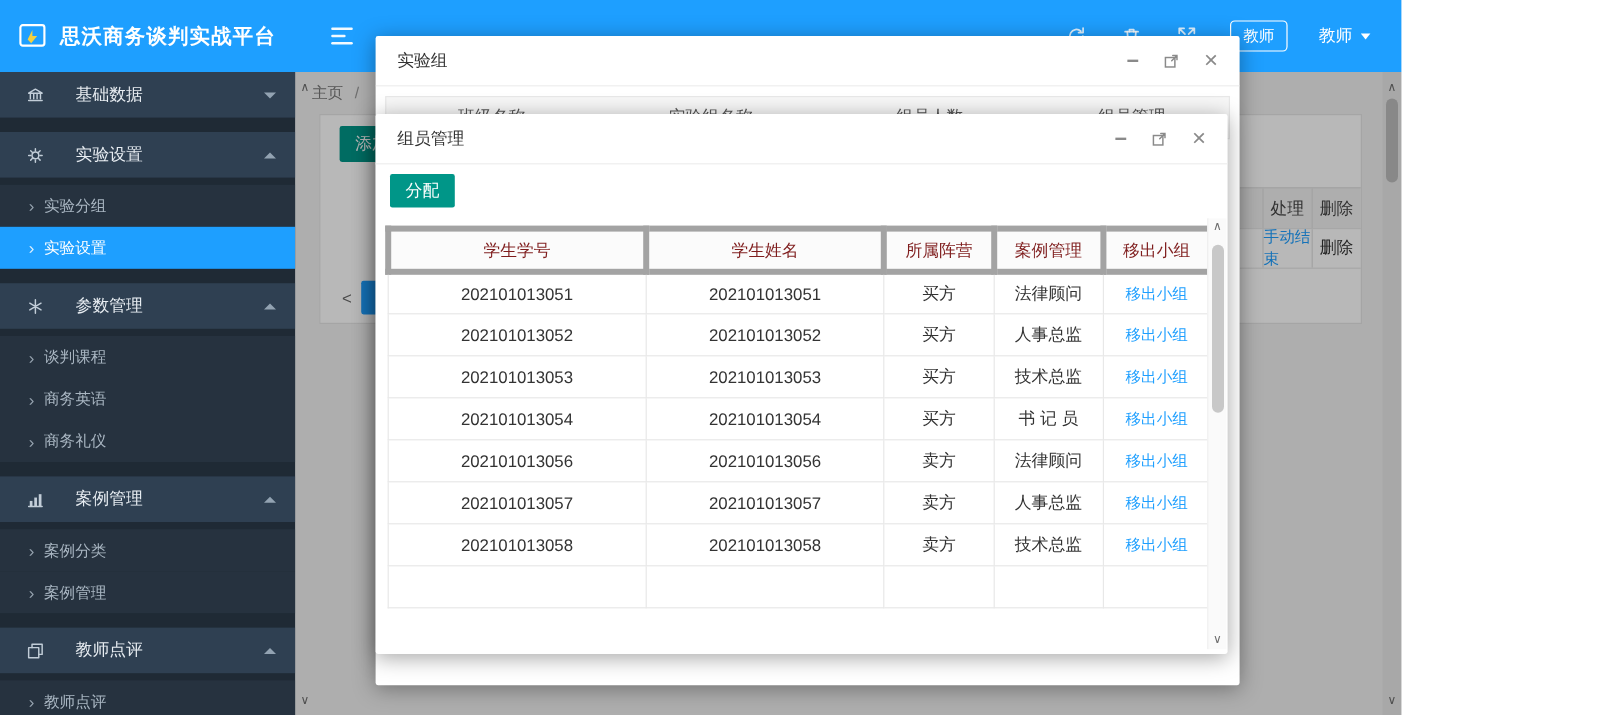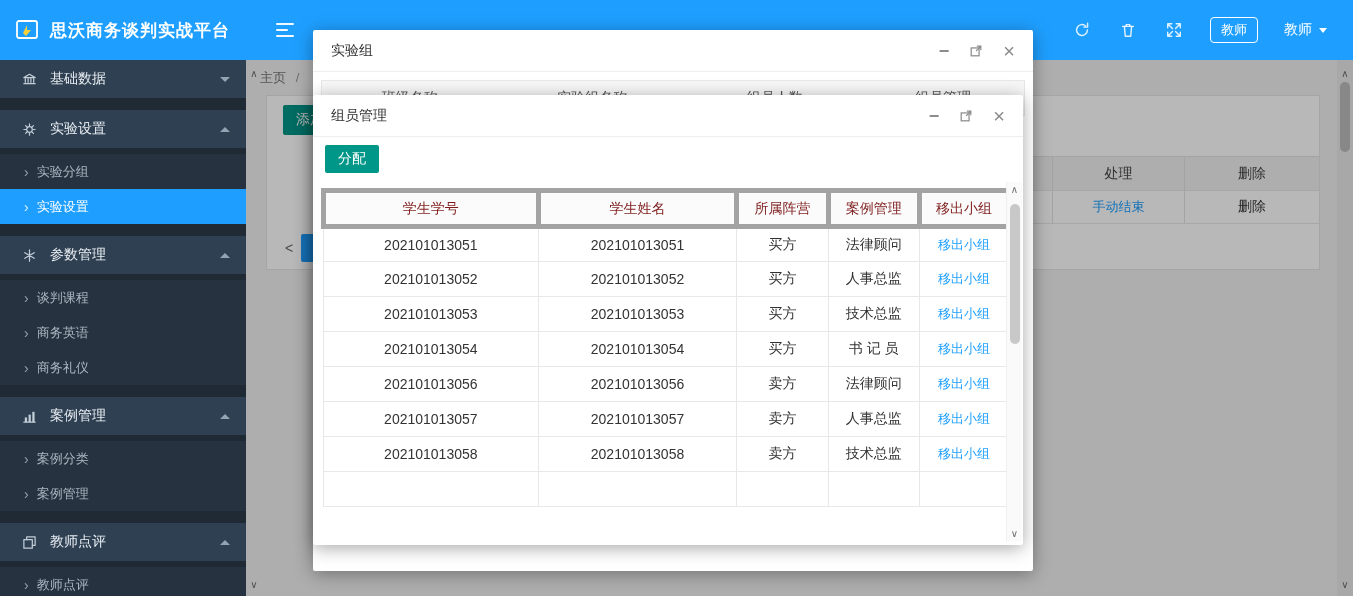--- a/index.html
+++ b/index.html
@@ -1,37 +1,37 @@
 <!DOCTYPE html>
 <html style="--header_blue: #1E9FFF; --accent_green: #009688; --link_blue: #1E9FFF; --buyer_red: #FF0000; --seller_blue: #0000FF;"><head>
 <meta charset="utf-8">
 <style>
   * { margin:0; padding:0; box-sizing:border-box; }
   html,body { width:1353px; height:596px; overflow:hidden; }
   body { font-family:"Liberation Sans","DejaVu Sans",sans-serif; }
-  .app { position:relative; width:1353px; height:596px; overflow:hidden; background:#f2f2f2; }
+  .app { position:relative; width:1168px; height:596px; overflow:hidden; background:#f2f2f2; }
 
   
   .topbar { position:absolute; top:0; left:0; width:100%; height:60px; background:var(--header_blue,#1E9FFF); z-index:3; display:flex; align-items:center; }
   .logo { width:246px; height:60px; display:flex; align-items:center; padding-left:14px; gap:10px; flex:0 0 246px; }
   .logo-text { color:#fff; font-size:17px; font-weight:bold; letter-spacing:1px; white-space:nowrap; }
   .menu-toggle { margin-left:30px; cursor:pointer; width:20px; }
   .menu-toggle span { display:block; height:2px; background:rgba(255,255,255,.95); margin:4px 0; border-radius:1px; }
   .menu-toggle span:nth-child(1){width:18px;} .menu-toggle span:nth-child(2){width:12px;} .menu-toggle span:nth-child(3){width:18px;}
   .topbar-right { margin-left:auto; display:flex; align-items:center; gap:26px; padding-right:26px; }
   .tb-icon { width:20px; height:20px; display:inline-flex; align-items:center; justify-content:center; cursor:pointer; }
   .tb-icon svg { width:18px; height:18px; stroke:rgba(255,255,255,.85); fill:none; stroke-width:1.6; stroke-linecap:round; stroke-linejoin:round; }
   .role-badge { color:#fff; border:1px solid #fff; border-radius:4px; padding:3px 10px; font-size:13px; cursor:pointer; }
   .user-menu { color:#fff; font-size:14px; display:flex; align-items:center; gap:7px; cursor:pointer; }
   .caret-dn-white { width:0; height:0; border-left:4px solid transparent; border-right:4px solid transparent; border-top:5px solid #fff; }
 
   
   .sidebar { position:absolute; top:60px; left:0; width:246px; bottom:0; background:#1F2A35; z-index:2; overflow:hidden; }
   .side-section { margin-bottom:12px; }
-  .side-parent { height:38px; background:#2F4052; color:#E8EDF2; display:flex; align-items:center; padding:0 16px 0 20px; font-size:14px; gap:12px; cursor:pointer; }
+  .side-parent { height:38px; background:#2F4052; color:#E8EDF2; display:flex; align-items:center; padding:0 16px 0 20px; font-size:14px; gap:25px; cursor:pointer; }
   .side-children { margin-top:6px; }
   .side-child { height:35px; background:#26323F; color:#A9B6C2; display:flex; align-items:center; padding-left:24px; font-size:13px; gap:8px; cursor:pointer; }
   .side-child.active { background:var(--header_blue,#1E9FFF); color:#fff; }
   .s-icon { width:18px; display:inline-flex; justify-content:center; align-items:center; }
   .s-icon svg { width:15px; height:15px; stroke:#C2CDD8; fill:none; stroke-width:1.3; stroke-linecap:round; stroke-linejoin:round; }
   .sub-arrow { font-size:14px; opacity:.85; }
   .caret-up { margin-left:auto; width:0; height:0; border-left:5px solid transparent; border-right:5px solid transparent; border-bottom:5px solid #93A3B2; }
   .caret-down { margin-left:auto; width:0; height:0; border-left:5px solid transparent; border-right:5px solid transparent; border-top:5px solid #93A3B2; }
 
   

